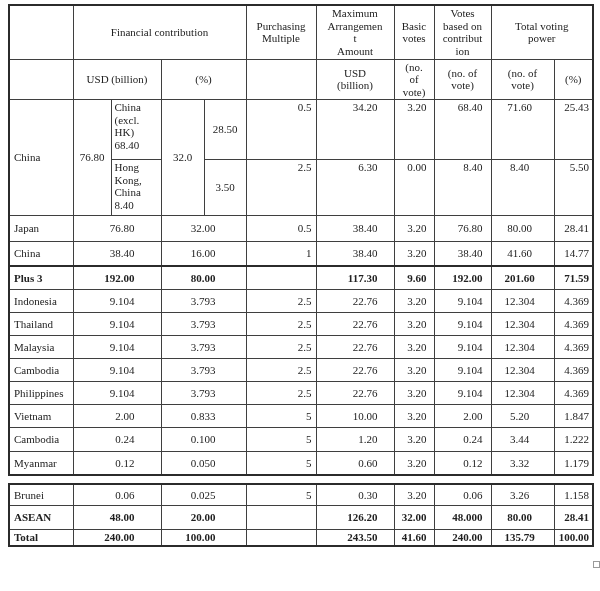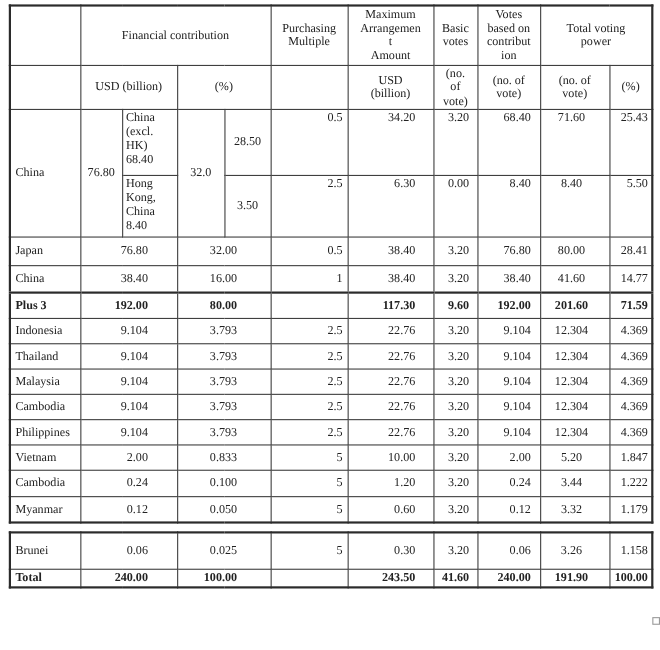--- a/index.html
+++ b/index.html
@@ -21,21 +21,21 @@
   .basic{padding-right:7px;}
   .votes{padding-right:8px;}
   .tv{padding-right:8px;text-align:center;}
   .tp{padding-right:3px;}
   .b{font-weight:bold;padding-left:16px;}
   .va-top{vertical-align:top;}
   .sub{text-align:left;vertical-align:top;padding-left:3px;white-space:pre-line;}
   tr.h1{height:54px;} tr.h2{height:39px;}
   tr.cn1{height:60px;} tr.cn2{height:56px;}
   tr.r26{height:26px;} tr.r24{height:24px;} tr.r23{height:23px;}
-  tr.r22{height:34px;margin-left:47px;} tr.r15{height:15px;}
+  tr.r22{height:22px;margin-left:47px;} tr.r15{height:15px;}
   tr.sep>td{border-top:2px solid #2b2b2b;}
   .handle{position:absolute;left:593px;top:561px;width:5px;height:5px;
           border:1px solid #9a9a9a;background:#fff;}
 </style>
 </head>
 <body>
 
 <div class="page">
   <div class="tbl-wrap">
 
@@ -278,30 +278,41 @@
         <td class="num pct" colspan="2">0.025</td>
         <td class="num purch">5</td>
         <td class="num max">0.30</td>
         <td class="num basic">3.20</td>
         <td class="num votes">0.06</td>
         <td class="num tv">3.26</td>
         <td class="num tp">1.158</td>
       </tr>
 
 
+      <tr class="r24 b">
+        <td class="lbl">ASEAN</td>
+        <td class="num usd" colspan="2">48.00</td>
+        <td class="num pct" colspan="2">20.00</td>
+        <td class="num purch"></td>
+        <td class="num max">126.20</td>
+        <td class="num basic">32.00</td>
+        <td class="num votes">48.000</td>
+        <td class="num tv">80.00</td>
+        <td class="num tp">28.41</td>
+      </tr>
 
       <tr class="r15 b">
         <td class="lbl">Total</td>
         <td class="num usd" colspan="2">240.00</td>
         <td class="num pct" colspan="2">100.00</td>
         <td class="num purch"></td>
         <td class="num max">243.50</td>
         <td class="num basic">41.60</td>
         <td class="num votes">240.00</td>
-        <td class="num tv">191.90</td>
+        <td class="num tv">135.79</td>
         <td class="num tp">100.00</td>
       </tr>
     </tbody>
       </table>
   </div>
 
   <div class="handle"></div>
 </div>
 
 </body></html>

